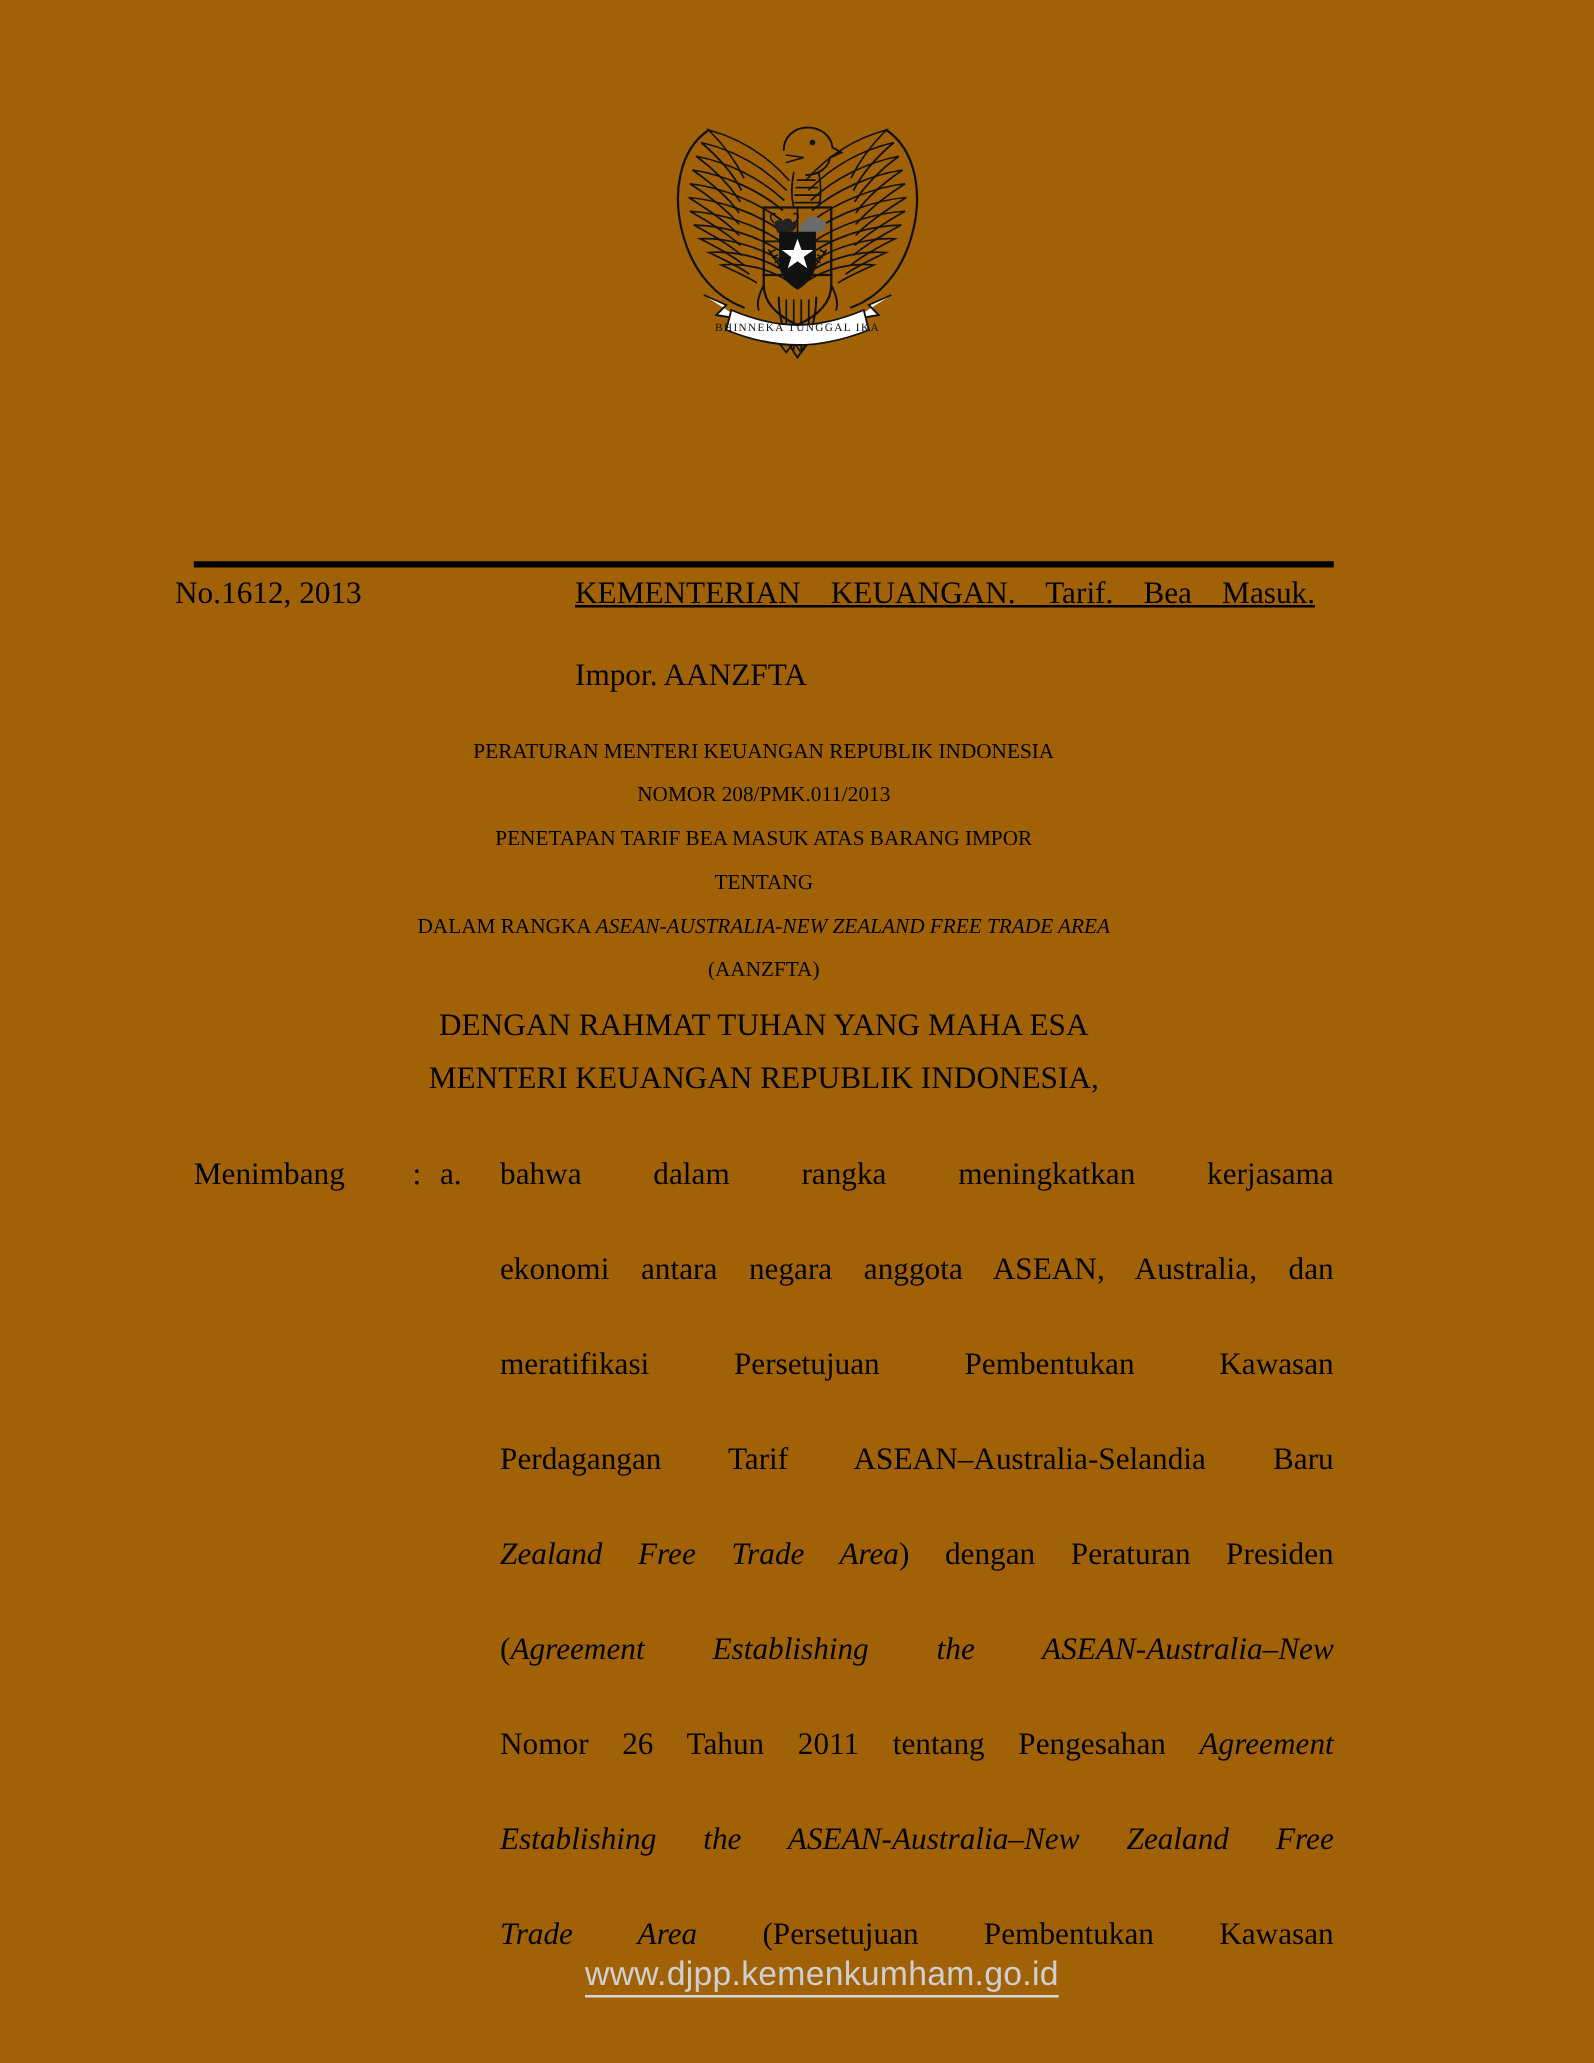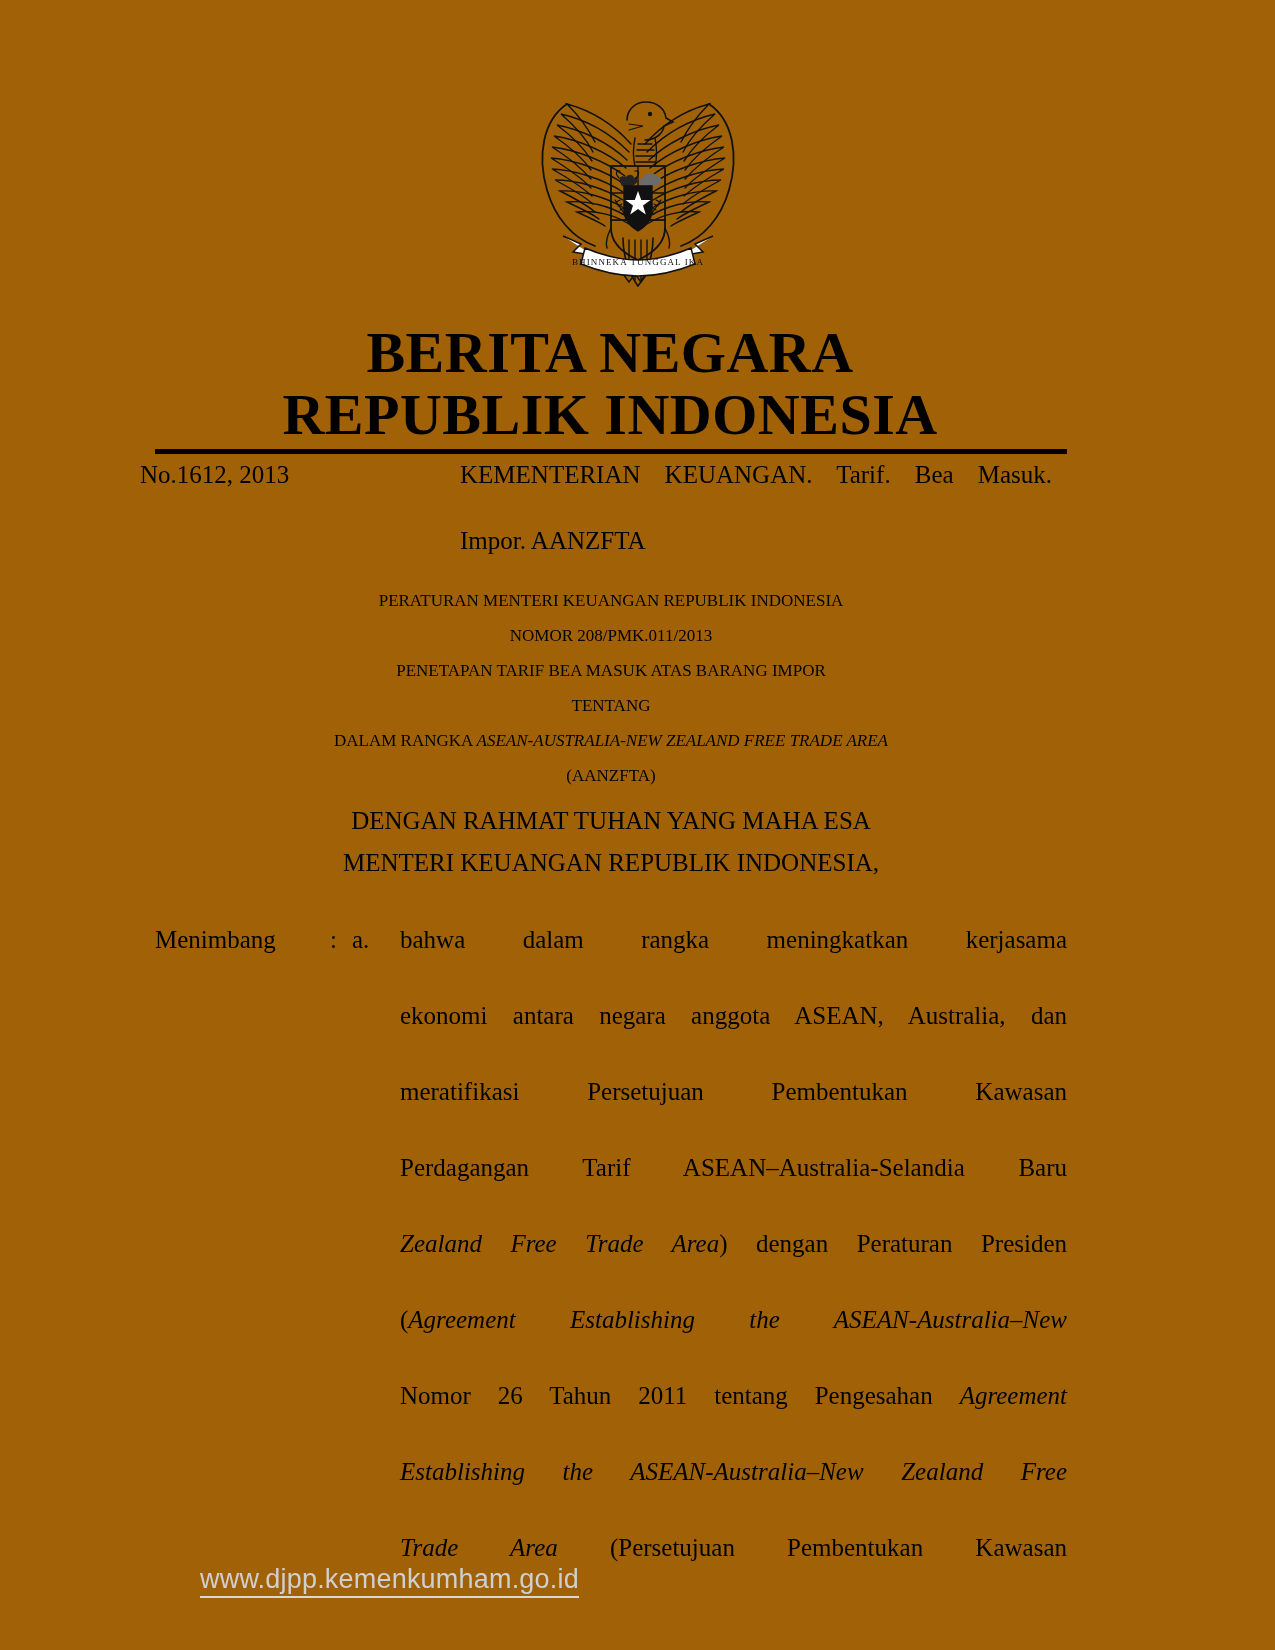--- a/index.html
+++ b/index.html
@@ -77,20 +77,21 @@
     white-space: nowrap;
   }
   .meta-subject {
     flex: 1 1 auto;
     text-align: justify;
     text-justify: inter-word;
   }
   .meta-subject .j-line {
     display: block;
     text-align: justify;
+    text-decoration: underline;
   }
   .meta-subject .j-line::after {
     content: "";
     display: inline-block;
     width: 100%;
   }
 
   
   .title-block {
     position: absolute;
@@ -154,20 +155,21 @@
     width: 100%;
   }
   .ital { font-style: italic; }
 
   
   .footer-mark {
     position: absolute;
     top: 1562px;
     left: 0;
     width: 1115px;
+    text-align: center;
     padding-right: 1px;
   }
   .footer-mark .wm {
     display: inline-block;
     margin-left: 200px;
     font-family: "Liberation Sans", "DejaVu Sans", sans-serif;
     font-size: 27px;
     color: #cfcfcf;
     border-bottom: 2px solid #d8d8d8;
     letter-spacing: 0.2px;
@@ -248,24 +250,20 @@
 
       <g stroke="#111" stroke-width="1.5" fill="#ffffff">
         <path d="M40 158 L58 166 L50 174 L62 176 L58 186 L74 180"></path>
         <path d="M190 158 L172 166 L180 174 L168 176 L172 186 L156 180"></path>
         <path d="M62 170 C100 186 130 186 168 170 L172 186 C132 202 98 202 58 186 Z"></path>
       </g>
       <text x="115" y="187" font-family="'Liberation Serif', serif" font-size="9" letter-spacing="1.1" text-anchor="middle" fill="#111">BHINNEKA TUNGGAL IKA</text>
     </svg>
   </div>
 
-  <div class="masthead">
-    <div class="masthead-line">BERITA NEGARA</div>
-    <div class="masthead-line">REPUBLIK INDONESIA</div>
-  </div>
   <div class="rule"></div>
 
   <div class="meta-row">
     <div class="meta-no">No.1612, 2013</div>
     <div class="meta-subject">
       <span class="j-line">KEMENTERIAN KEUANGAN. Tarif. Bea Masuk.</span>
       <span>Impor. AANZFTA</span>
     </div>
   </div>
 

